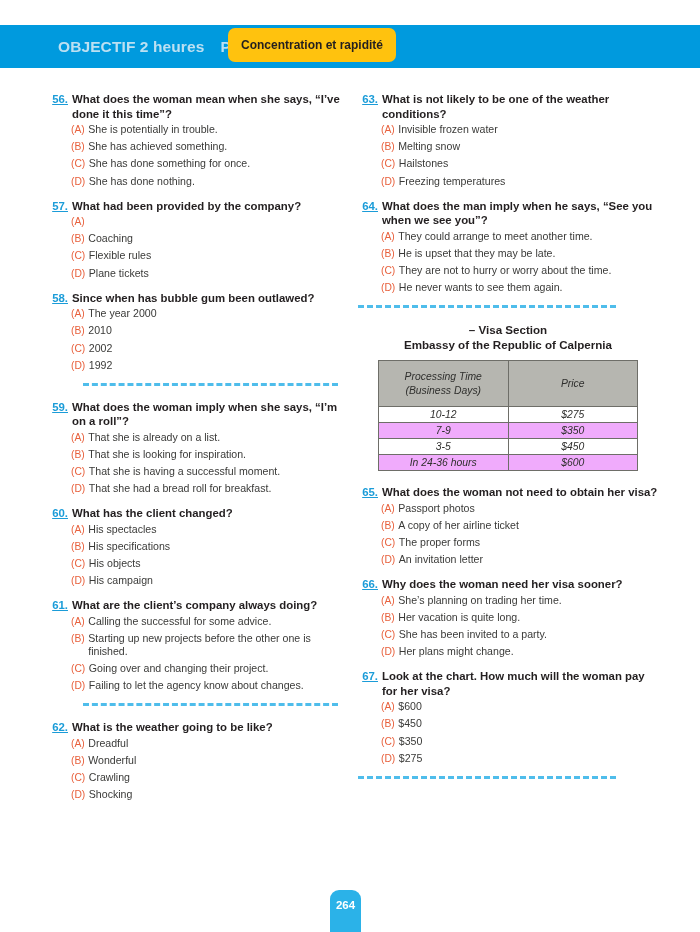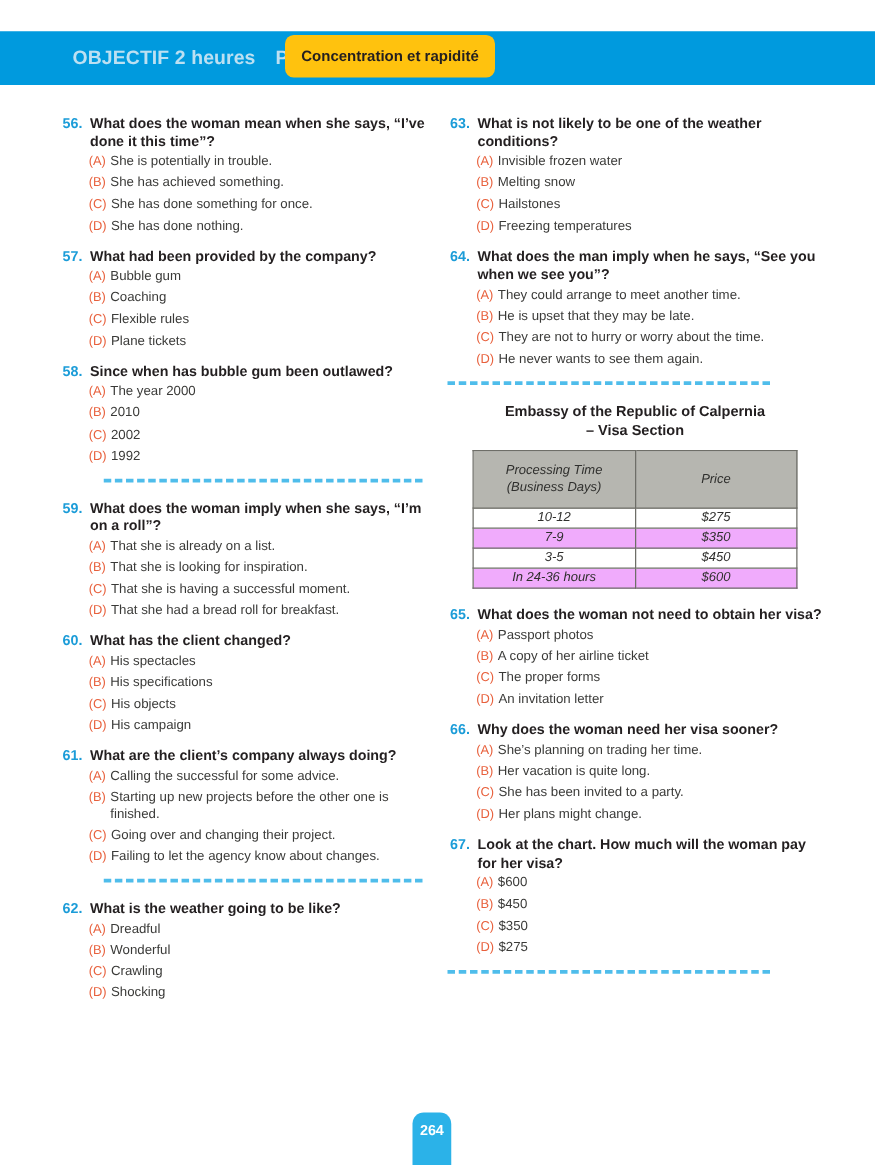--- a/index.html
+++ b/index.html
@@ -79,24 +79,25 @@
   .q {
     display: flex;
     margin-bottom: 2px;
     page-break-inside: avoid;
   }
   .q-num {
     color: #1B9CD8;
     font-weight: bold;
     font-size: 11.4px;
     min-width: 20px;
-    text-align: center;
+    text-align: right;
     padding-right: 4px;
     flex: 0 0 auto;
     line-height: 14.5px;
+    text-decoration: underline;
   }
   .q-text {
     color: #231F20;
     font-weight: bold;
     font-size: 11.4px;
     line-height: 14.5px;
     flex: 1 1 auto;
   }
   .opts {
     margin: 2px 0 11px 0;
@@ -224,21 +225,20 @@
   </div>
 
   <div>
     <div class="q">
       <span class="q-num">57.</span>
       <span class="q-text">What had been provided by the company?</span>
     </div>
     <ul class="opts">
       <li class="opt">
           <span class="opt-ltr">(A)</span>
-          <span class="opt-txt">Bubble gum</span>
         </li>
       <li class="opt">
           <span class="opt-ltr">(B)</span>
           <span class="opt-txt">Coaching</span>
         </li>
       <li class="opt">
           <span class="opt-ltr">(C)</span>
           <span class="opt-txt">Flexible rules</span>
         </li>
       <li class="opt">
@@ -428,22 +428,22 @@
           <span class="opt-ltr">(D)</span>
           <span class="opt-txt">He never wants to see them again.</span>
         </li>
     </ul>
   </div>
 
   <hr class="divider narrow">
 
   <div>
     <div class="tbl-title">
+      <div>– Visa Section</div>
       <div>Embassy of the Republic of Calpernia</div>
-      <div>– Visa Section</div>
     </div>
     <table class="visa">
       <thead>
         <tr>
           <th>
             <div>Processing Time</div>
             <div>(Business Days)</div>
           </th>
           <th>Price</th>
         </tr>

